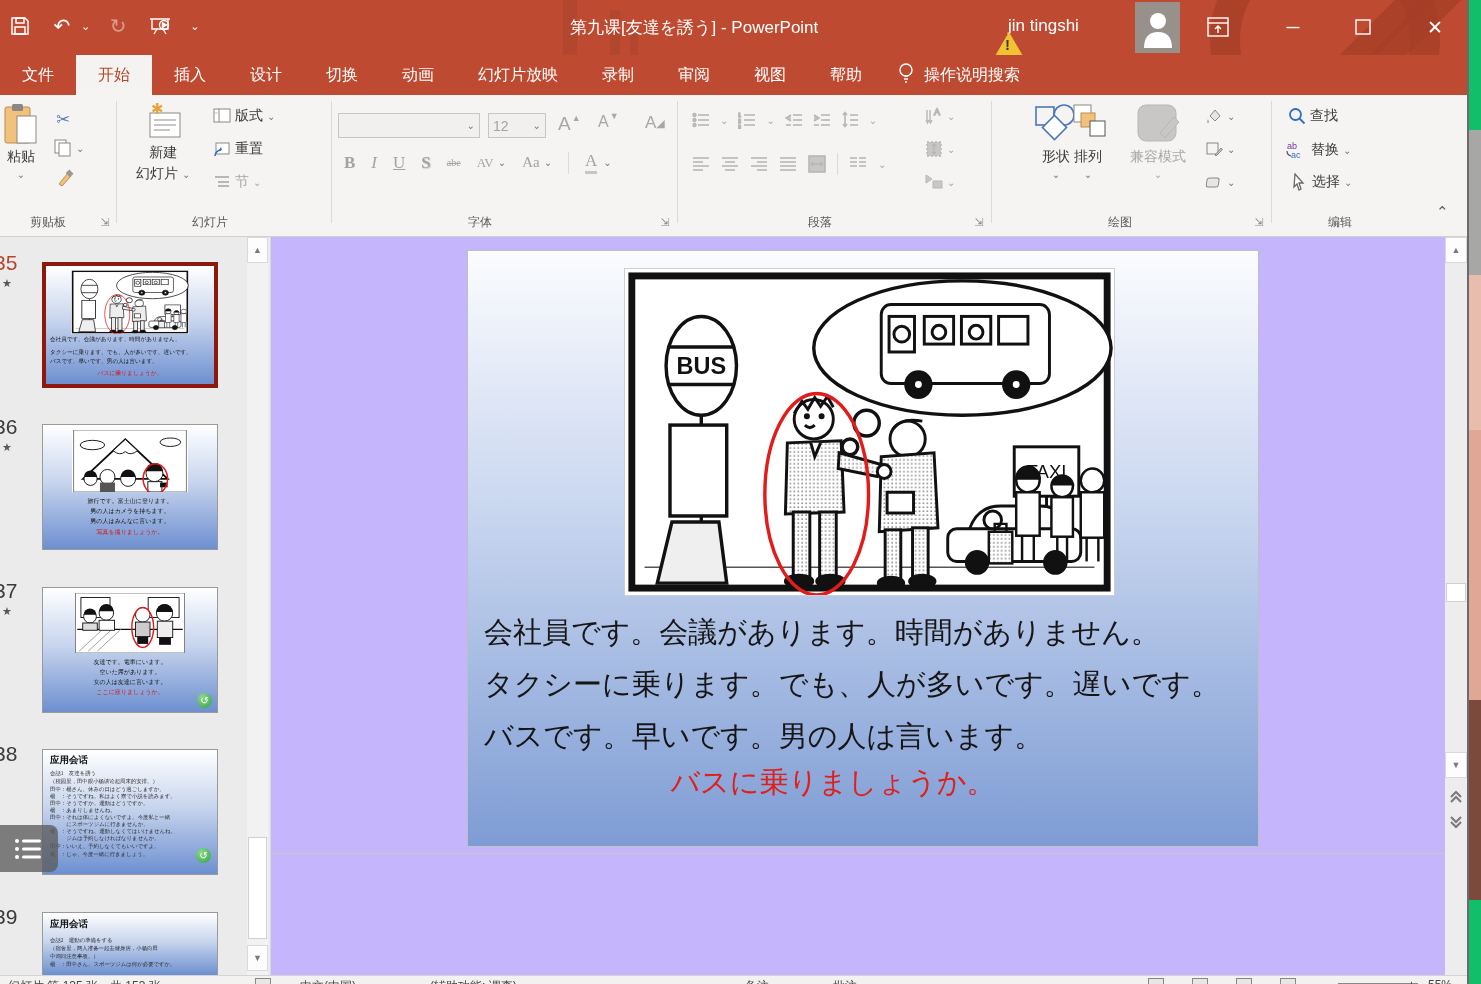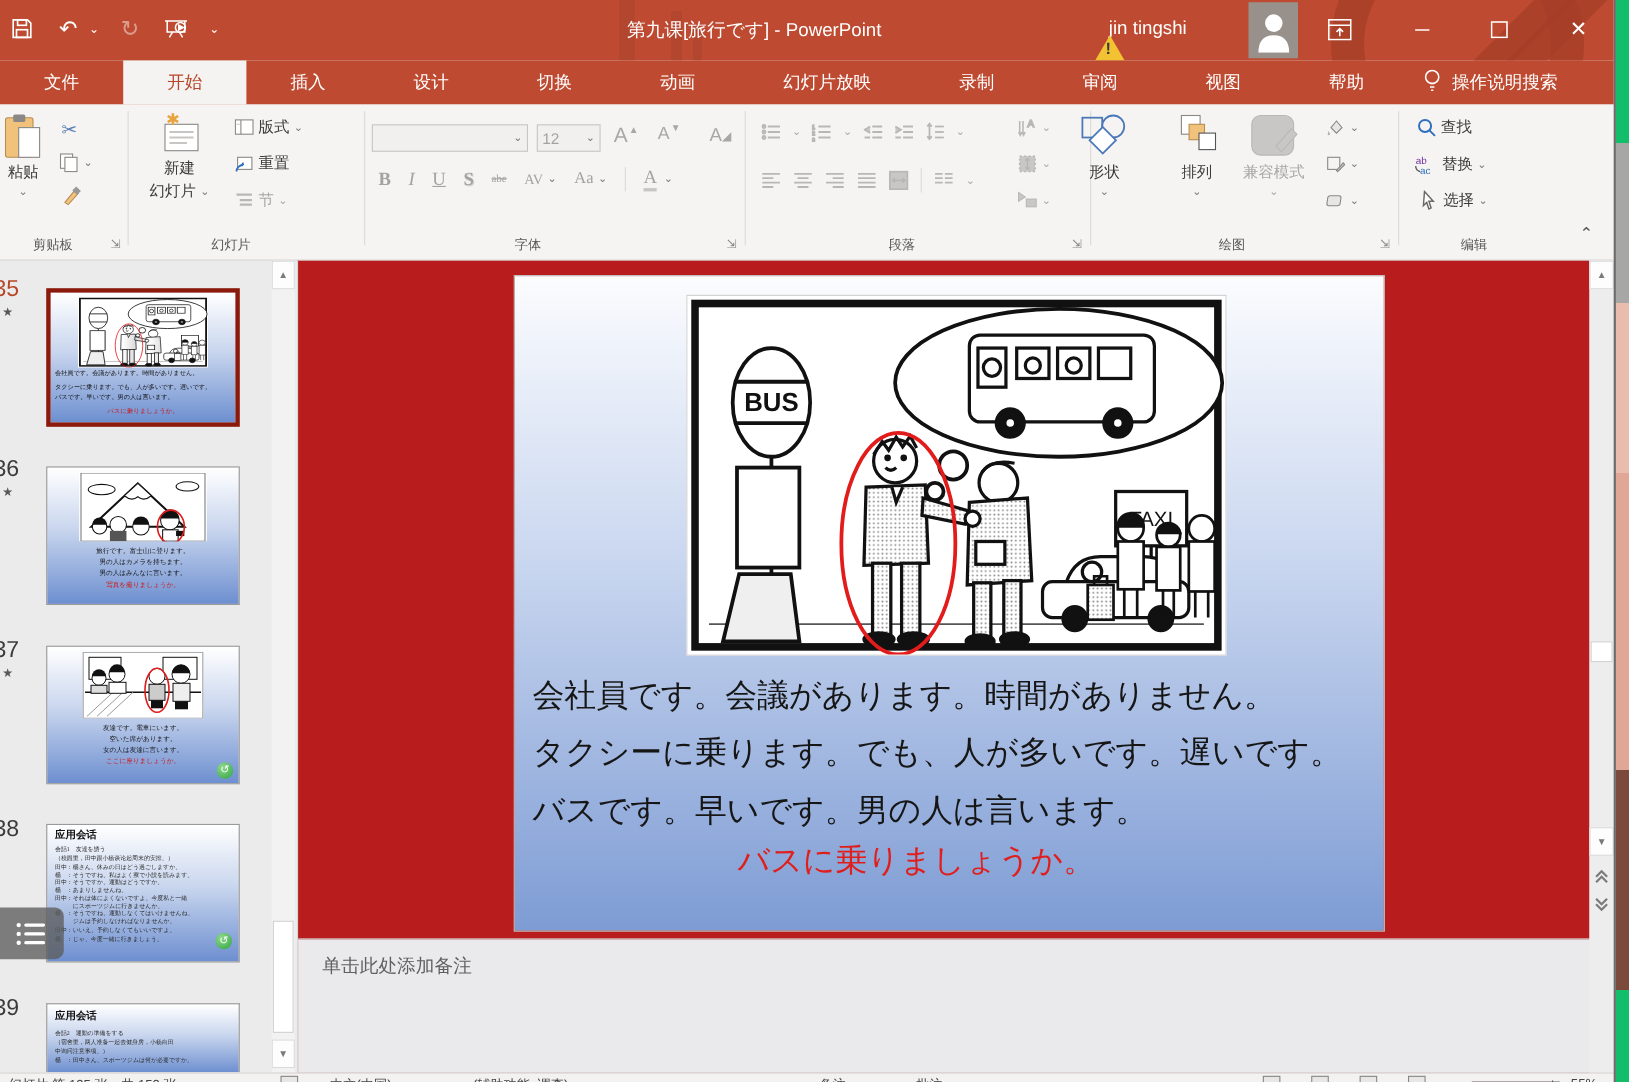--- a/index.html
+++ b/index.html
@@ -24,21 +24,21 @@
   #meet-badge .mtxt { color:#fff; font-size:20px; white-space:nowrap; }
   #warn-tri { position:absolute; left:995px; top:32px; width:0; height:0; border-left:14px solid transparent; border-right:14px solid transparent; border-bottom:24px solid #F2C233; }
   #warn-tri:after { content:"!"; position:absolute; left:-4px; top:4px; color:#3a3a3a; font-weight:bold; font-size:15px; }
   #user-name { position:absolute; left:1008px; top:16px; color:#fff; font-size:17px; }
   #avatar { position:absolute; left:1135px; top:2px; width:45px; height:51px; background:#98908A; display:flex; align-items:center; justify-content:center; }
   #avatar svg { width:34px; height:40px; }
   .win-btn { position:absolute; top:12px; width:46px; height:30px; display:flex; align-items:center; justify-content:center; color:#fff; }
 
   
   #tabrow { position:absolute; left:0; top:55px; width:1467px; height:40px; background:#BE4B31; display:flex; align-items:stretch; color:#fff; font-size:16px; }
-  .tab { padding:0 40px; display:flex; align-items:center; white-space:nowrap; }
+  .tab { padding:0 22px; display:flex; align-items:center; white-space:nowrap; }
   .tab.active { background:#F5F3F1; color:#B7472A; }
   #tellme { display:flex; align-items:center; gap:10px; padding:0 14px; }
 
   
   #ribbon { position:absolute; left:0; top:95px; width:1467px; height:142px; background:#F5F4F2; border-bottom:1px solid #D2D0CE; }
   .grp-div { position:absolute; top:6px; width:1px; height:122px; background:#DCDAD8; }
   .grp-label { position:absolute; top:119px; font-size:12px; color:#5A5856; text-align:center; }
   .launcher { position:absolute; top:120px; width:14px; height:14px; color:#8A8886; font-size:11px; line-height:14px; text-align:center; }
   .bigbtn { position:absolute; display:flex; flex-direction:column; align-items:center; gap:3px; color:#3C3B39; font-size:14px; }
   .smallrow { position:absolute; display:flex; align-items:center; gap:4px; color:#3C3B39; font-size:14px; white-space:nowrap; }
@@ -62,21 +62,21 @@
   .t-title { font-size:9.5px; font-weight:bold; color:#111; margin:2px 0 3px 0; font-family:"Liberation Sans",sans-serif; }
   .green-arrow { position:absolute; width:15px; height:15px; border-radius:50%; background:radial-gradient(circle at 35% 30%, #8FD98F, #2FA33F); color:#fff; font-size:10px; line-height:15px; text-align:center; }
   .vsb { position:absolute; background:#F2F2F2; }
   .sb-btn { position:absolute; background:#FDFDFD; border:1px solid #DADADA; color:#7A7A7A; display:flex; align-items:center; justify-content:center; }
   .sb-thumb { position:absolute; background:#FFFFFF; border:1px solid #D0D0D0; }
 
   
   #float-widget { position:absolute; left:0; top:825px; width:58px; height:47px; background:rgba(92,92,92,.78); border-radius:0 8px 8px 0; display:flex; align-items:center; justify-content:center; }
 
   
-  #editor { position:absolute; left:270px; top:237px; width:1175px; height:738px; background:#b91c1c; border-left:1px solid #D8D8D8; }
+  #editor { position:absolute; left:270px; top:237px; width:1175px; height:738px; background:#c4b5fd; border-left:1px solid #D8D8D8; }
   #slide { position:absolute; left:196px; top:13px; width:792px; height:597px; background:linear-gradient(#FBFCFE, #CBD8F0 42%, #7E9CD4); border:1px solid #C0C0C0; }
   #slide-img { position:absolute; left:156px; top:17px; width:491px; height:328px; background:#fff; border:1px solid #CFCFCF; }
   #slide-img svg { width:100%; height:100%; display:block; }
   .sline { position:absolute; left:16px; width:770px; font-size:29px; color:#161616; font-family:"Liberation Serif","DejaVu Serif",serif; white-space:nowrap; }
   #sred { position:absolute; left:0; top:512px; width:730px; text-align:center; font-size:29px; color:#E01F1C; font-family:"Liberation Serif","DejaVu Serif",serif; }
   #notes-divider { position:absolute; left:0; top:616px; width:1175px; height:1px; background:#C8C8C8; }
   #notes-area { position:absolute; left:0; top:617px; width:1175px; height:121px; background:#EAEAEC; }
   #notes-ph { position:absolute; left:22px; top:13px; font-size:17px; color:#606060; }
 
   
@@ -223,21 +223,21 @@
         <svg width="22" height="20" viewBox="0 0 22 20" fill="none" stroke="#fff" stroke-width="1.4">
           <path d="M1 3 h20 M3 3 v10 h16 v-10"></path>
             <circle cx="15" cy="9" r="4.5"></circle>
             <path d="M13.5 6.8 l4 2.2 -4 2.2 z" fill="#fff"></path>
             <path d="M8 13 l-3 5 M14 13 l3 5"></path>
         </svg>
       </span>
       <span class="qat-chev" style="margin-left:2px">⌄</span>
     </div>
 
-    <div id="title-text">第九课[旅行です]  -  PowerPoint</div>
+    <div id="title-text">第九课[友達を誘う]  -  PowerPoint</div>
 
     <div id="user-name">jin tingshi</div>
 
     <div id="warn-tri"></div>
 
     <div id="avatar">
       <svg viewBox="0 0 34 40">
           <circle cx="17" cy="13" r="8" fill="#fff"></circle>
           <path d="M3 40 q0 -16 14 -16 q14 0 14 16 z" fill="#fff"></path>
         </svg>
@@ -494,21 +494,21 @@
       <svg class="icon16" viewBox="0 0 18 18">
           <path d="M1 2 l6 4 -6 4 z" fill="#B9B7B5"></path>
           <rect x="8" y="8" width="9" height="7" fill="none" stroke="#B9B7B5"></rect>
         </svg>
       <span class="chev">⌄</span>
     </div>
     <div class="grp-label" style="left:780px; width:80px;">段落</div>
     <div class="launcher" style="left:972px;">⇲</div>
     <div class="grp-div" style="left:991px;"></div>
 
-    <div class="bigbtn" style="left:982px; top:8px;">
+    <div class="bigbtn" style="left:1034px; top:8px;">
       <svg width="44" height="42" viewBox="0 0 44 42" fill="none" stroke="#4A78B8" stroke-width="1.6">
         <rect x="2" y="4" width="18" height="18"></rect>
           <circle cx="30" cy="12" r="10"></circle>
           <rect x="12" y="16" width="17" height="17" transform="rotate(45 20.5 24.5)" fill="#fff"></rect>
       </svg>
       <span>形状</span>
       <span class="chev">⌄</span>
     </div>
     <div class="bigbtn" style="left:1068px; top:8px;">
       <svg width="40" height="42" viewBox="0 0 40 42">
@@ -704,23 +704,20 @@
           <text x="78" y="106" font-size="24" text-anchor="middle" fill="#111" font-family="Liberation Sans, sans-serif" font-weight="bold">BUS</text>
           <text x="431" y="212" font-size="19" text-anchor="middle" fill="#111" font-family="Liberation Sans, sans-serif">TAXI</text>
         </svg>
       </div>
       <div class="sline" style="top:362px;">会社員です。会議があります。時間がありません。</div>
       <div class="sline" style="top:414px;">タクシーに乗ります。でも、人が多いです。遅いです。</div>
       <div class="sline" style="top:466px;">バスです。早いです。男の人は言います。</div>
       <div id="sred">バスに乗りましょうか。</div>
     </div>
     <div id="notes-divider"></div>
-    <div id="notes-area">
-      <div id="notes-ph">单击此处添加备注</div>
-    </div>
   </div>
 
   <div id="main-sb">
     <div class="sb-btn" style="left:0; top:0; width:22px; height:26px; font-size:9px;">▲</div>
     <div class="sb-thumb" style="left:1px; top:346px; width:20px; height:19px;"></div>
     <div class="sb-btn" style="left:0; top:515px; width:22px; height:26px; font-size:9px;">▼</div>
     <div class="sb-btn" style="left:0; top:549px; width:22px; height:22px; border:none; background:none;">
       <svg width="14" height="14" viewBox="0 0 14 14" fill="none" stroke="#7A7A7A" stroke-width="2">
           <path d="M2 7 L7 2 L12 7 M2 12 L7 7 L12 12"></path>
         </svg>

